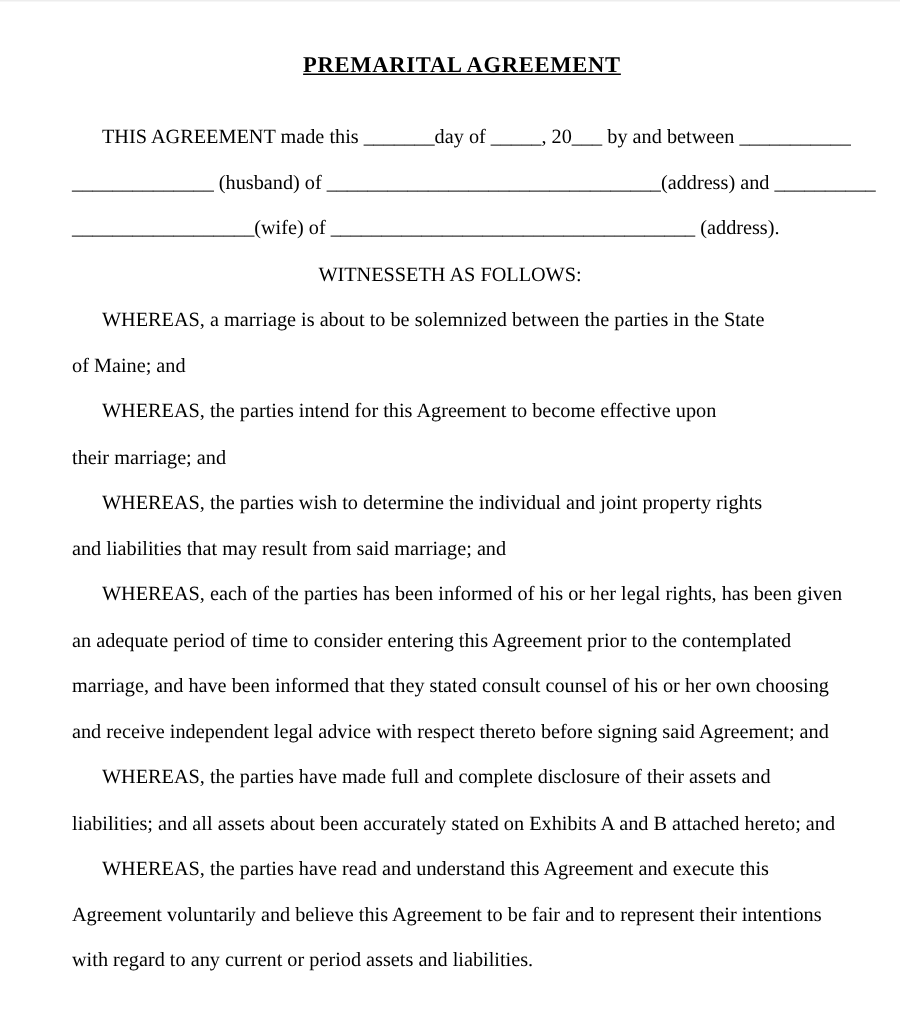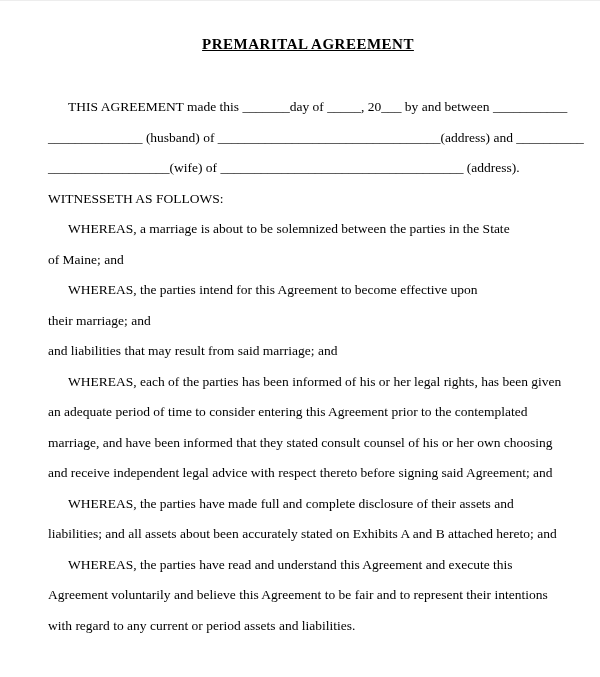--- a/index.html
+++ b/index.html
@@ -19,35 +19,35 @@
     .doc-title {
       margin-top: 35px;
       text-align: center;
       font-size: 15px;
       font-weight: bold;
       letter-spacing: 0.5px;
       text-decoration: underline;
       margin-left: 16px;
     }
     .content {
-      margin-top: 39px;
+      margin-top: 23px;
       padding-left: 48px;
       padding-right: 40px;
       font-size: 13.5px;
     }
     .line {
       height: 30.5px;
       line-height: 30.5px;
       white-space: nowrap;
     }
     .line.indent {
       padding-left: 20px;
     }
     .line.center {
-      text-align: left;
+      text-align: center;
       padding-left: 0;
       margin-right: 8px; 
     }
   </style>
 </head>
 <body>
 
 <div class="page">
 
   <div class="doc-title">PREMARITAL AGREEMENT</div>
@@ -59,20 +59,21 @@
     <div class="line">__________________(wife) of ____________________________________ (address).</div>
 
     <div class="line center">WITNESSETH AS FOLLOWS:</div>
 
     <div class="line indent">WHEREAS, a marriage is about to be solemnized between the parties in the State</div>
     <div class="line">of Maine; and</div>
 
     <div class="line indent">WHEREAS, the parties intend for this Agreement to become effective upon</div>
     <div class="line">their marriage; and</div>
 
+    <div class="line indent">WHEREAS, the parties wish to determine the individual and joint property rights</div>
     <div class="line">and liabilities that may result from said marriage; and</div>
 
     <div class="line indent">WHEREAS, each of the parties has been informed of his or her legal rights, has been given</div>
     <div class="line">an adequate period of time to consider entering this Agreement prior to the contemplated</div>
     <div class="line">marriage, and have been informed that they stated consult counsel of his or her own choosing</div>
     <div class="line">and receive independent legal advice with respect thereto before signing said Agreement; and</div>
 
     <div class="line indent">WHEREAS, the parties have made full and complete disclosure of their assets and</div>
     <div class="line">liabilities; and all assets about been accurately stated on Exhibits A and B attached hereto; and</div>
 

